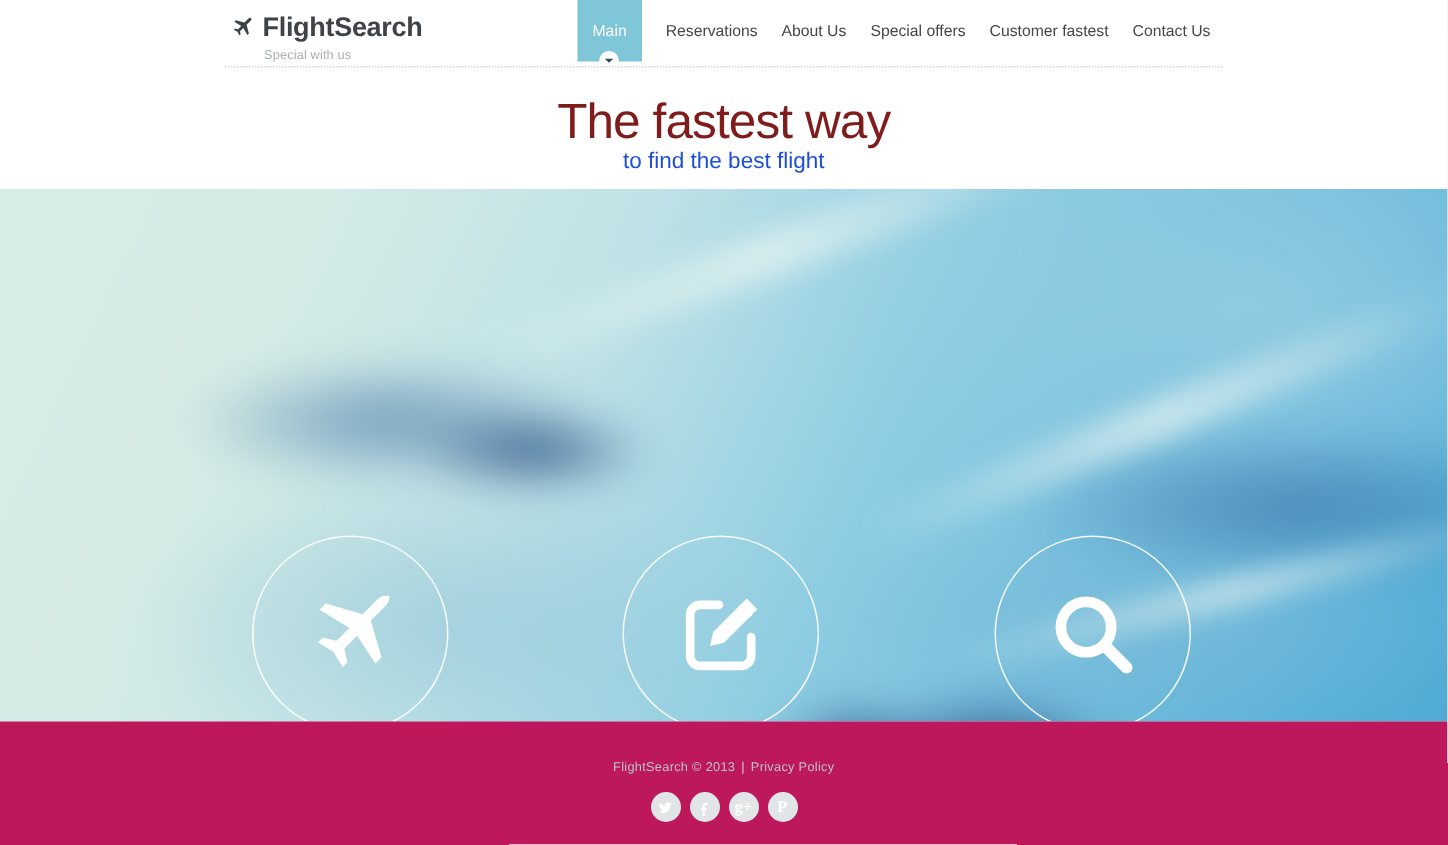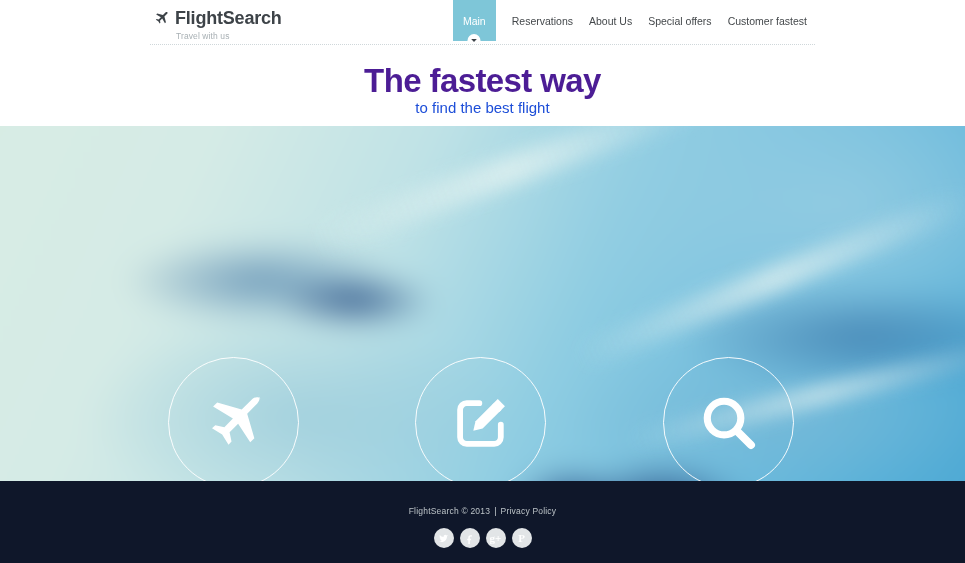--- a/index.html
+++ b/index.html
@@ -107,22 +107,22 @@
   }
 
   
   .headline-block {
     width: 965px;
     text-align: center;
     padding-top: 14px;
   }
   .headline {
     font-size: 33px;
-    font-weight: bold;
-    color: #4c1d95;
+    font-weight: normal;
+    color: #7f1d1d;
     letter-spacing: -0.6px;
     line-height: 38px;
   }
   .subheadline {
     font-size: 15px;
     color: #1d4ed8;
     margin-top: -1px;
     letter-spacing: 0px;
   }
 
@@ -183,21 +183,21 @@
   .circle-3 { left: 663px; top: 231px; }
   .circle-btn svg { display: block; }
 
   
   .footer {
     position: absolute;
     left: 0;
     top: 481px;
     width: 965px;
     height: 82px;
-    background: #0f172a;
+    background: #be185d;
     text-align: center;
   }
   .footer-text {
     font-size: 8.5px;
     color: #bcc3c7;
     padding-top: 25px;
     letter-spacing: 0.2px;
   }
   .footer-sep { margin: 0 4px; color: #d2d8db; }
   .footer-link { color: #bcc3c7; text-decoration: none; cursor: pointer; }
@@ -233,21 +233,21 @@
 
   <div class="header">
     <div class="header-inner">
 
       <div class="logo-block">
         <svg class="logo-plane" viewBox="0 0 24 24">
           <path fill="currentColor" d="M21.5 3.2c-.6-.6-1.7-.5-2.5.3l-4.1 4.1-8.6-2.3-1.5 1.5 7 4.1-3.3 3.3-3.1-.6-1.1 1.1 3.6 2.1 2.1 3.6 1.1-1.1-.6-3.1 3.3-3.3 4.1 7 1.5-1.5-2.3-8.6 4.1-4.1c.8-.8.9-1.9.3-2.5z"></path>
         </svg>
         <span class="logo-text-wrap">
           <span class="logo-title">FlightSearch</span>
-          <span class="logo-tagline">Travel with us</span>
+          <span class="logo-tagline">Special with us</span>
         </span>
       </div>
 
       <div class="nav">
         <div class="nav-item active first">
           <span>Main</span>
           <span class="nav-badge">
             <svg viewBox="0 0 10 10">
                 <path fill="#3d4348" d="M1 3l4 4 4-4z"></path>
               </svg>
@@ -257,20 +257,23 @@
           <span>Reservations</span>
         </div>
         <div class="nav-item">
           <span>About Us</span>
         </div>
         <div class="nav-item">
           <span>Special offers</span>
         </div>
         <div class="nav-item">
           <span>Customer fastest</span>
+        </div>
+        <div class="nav-item">
+          <span>Contact Us</span>
         </div>
       </div>
 
     </div>
     <div class="dotted-divider"></div>
   </div>
 
   <div class="headline-block">
     <div class="headline">The fastest way</div>
     <div class="subheadline">to find the best flight</div>

